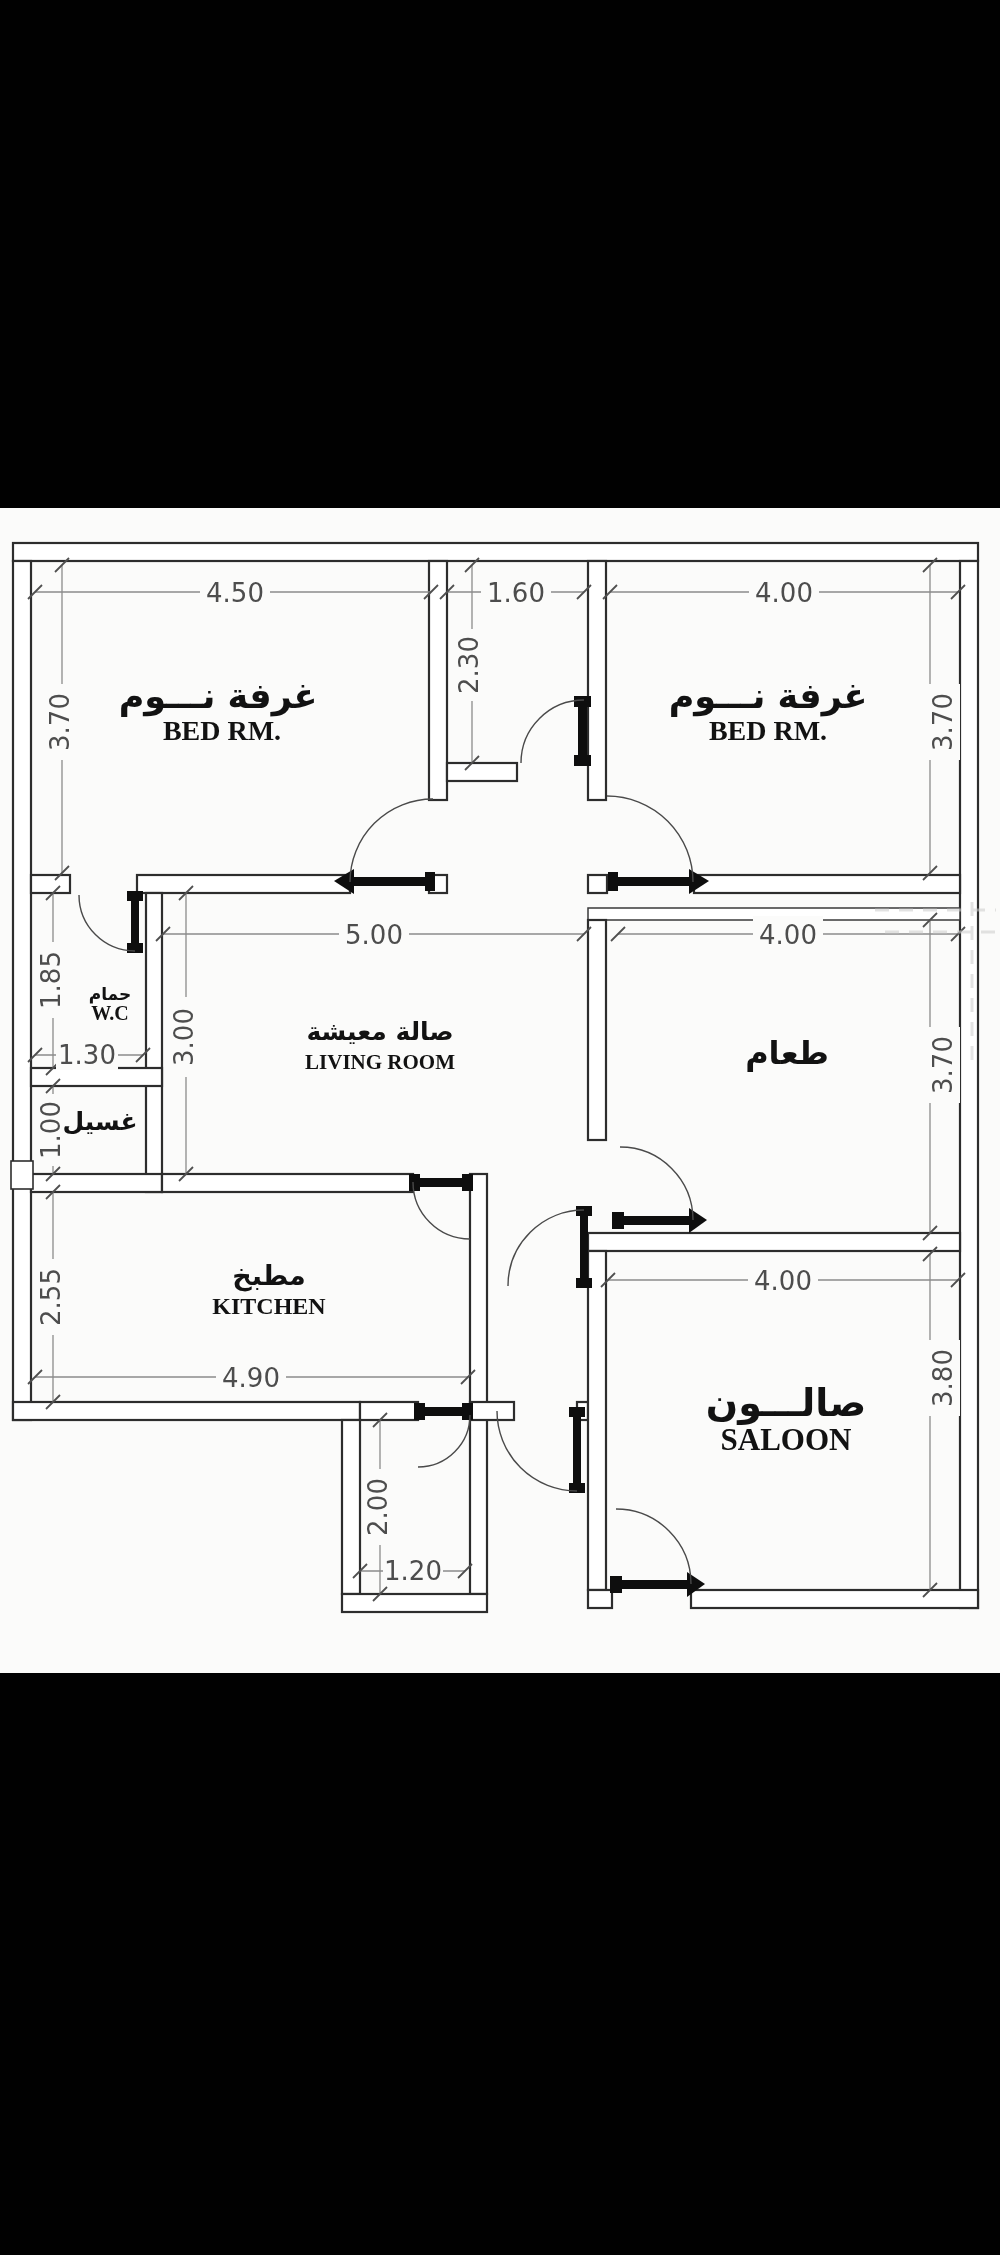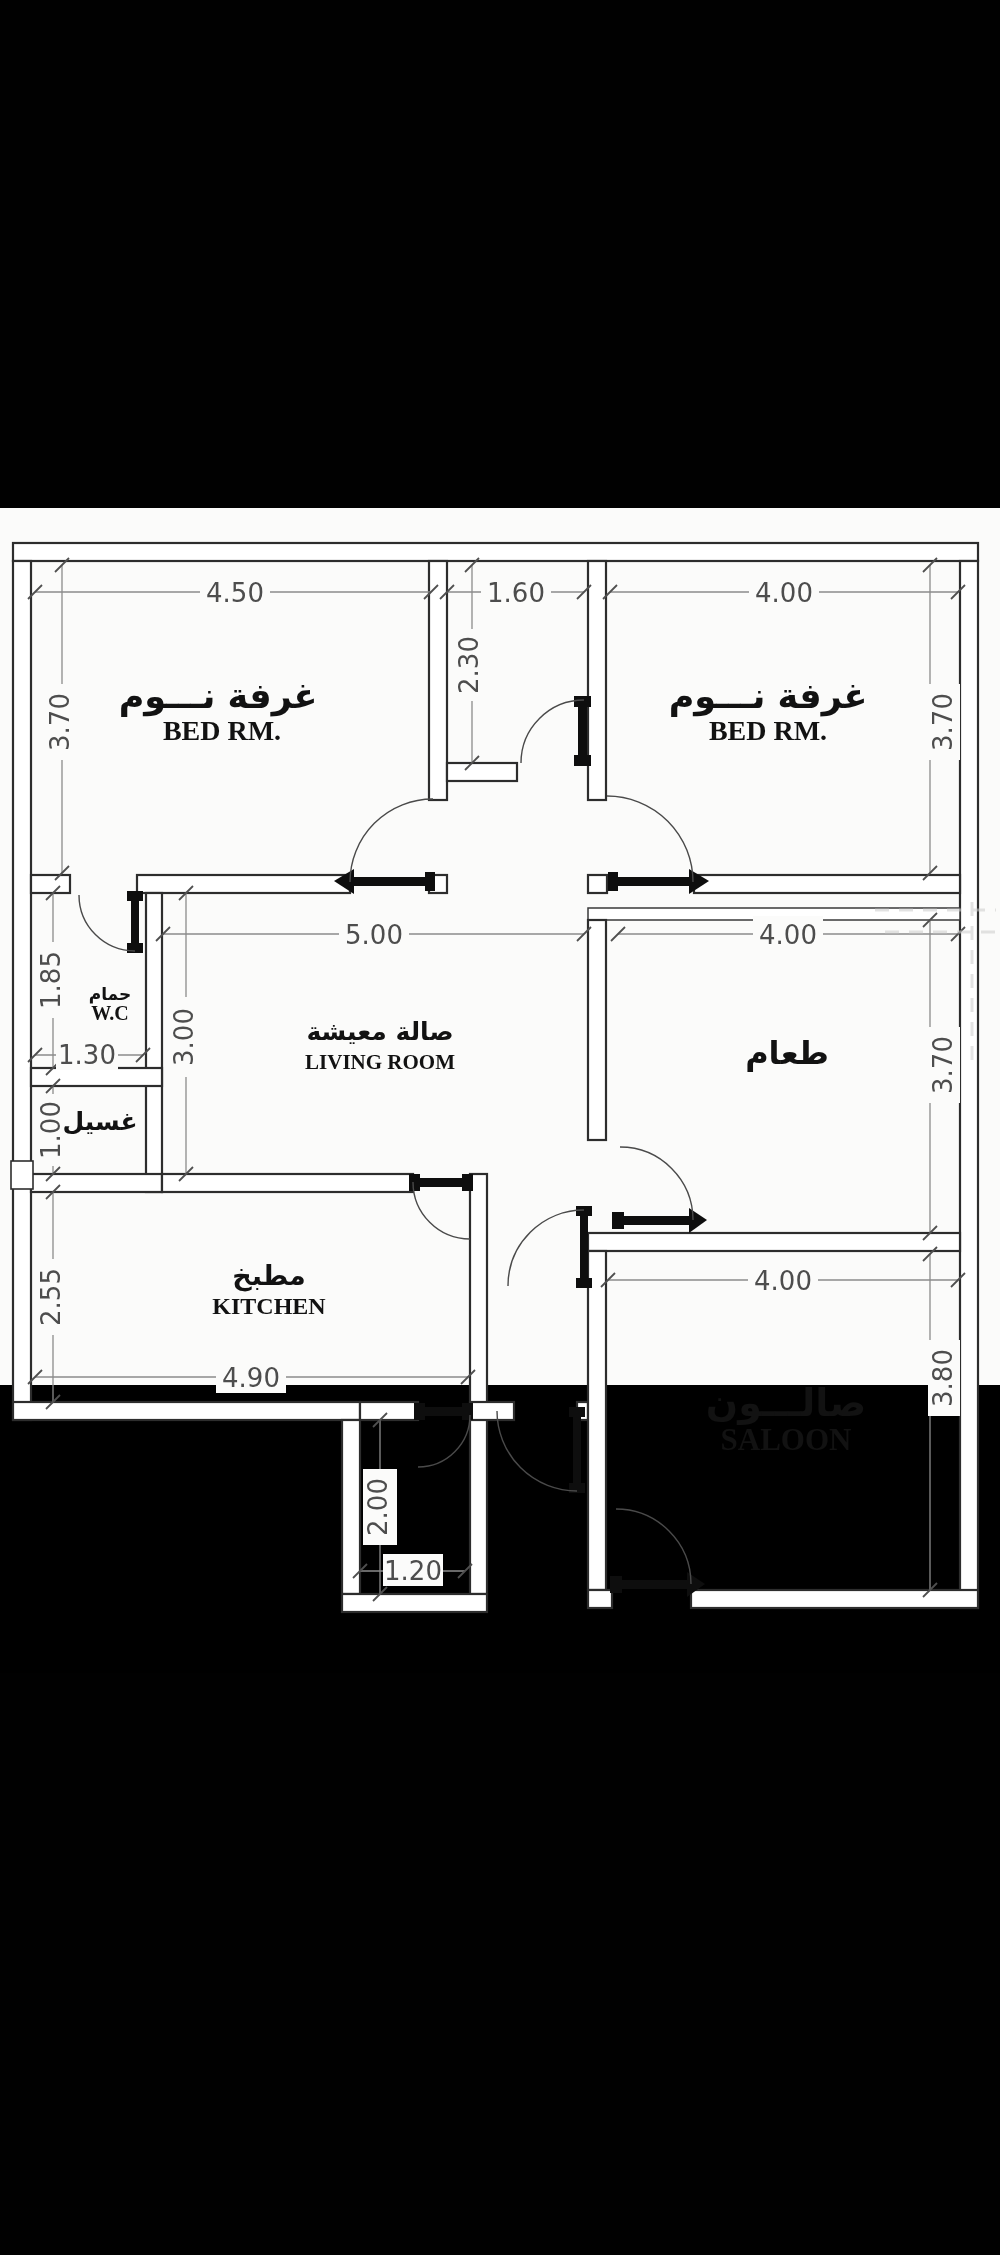--- a/index.html
+++ b/index.html
@@ -1,21 +1,21 @@
 <!DOCTYPE html>
 <html><head>
 <meta charset="utf-8">
 <style>
   html,body{margin:0;padding:0;background:#000;}
   .stage{position:relative;width:1000px;height:2255px;background:#000;overflow:hidden;
          font-family:"DejaVu Sans",sans-serif;}
   .letterbox{position:absolute;left:0;width:1000px;background:#010101;}
   .lb-top{top:0;height:508px;}
   .lb-bottom{top:1673px;height:582px;}
-  .plan-band{position:absolute;top:508px;left:0;width:1000px;height:877px;
+  .plan-band{position:absolute;top:508px;left:0;width:1000px;height:1165px;
              background:#fbfbfa;}
   svg{display:block;}
   .wall{fill:#ffffff;stroke:#2d2d2d;stroke-width:2.2;}
   .wall-thin{fill:#ffffff;stroke:#3a3a3a;stroke-width:1.5;}
   .leaf{fill:#0e0e0e;stroke:none;}
   .jamb{fill:#ffffff;stroke:#2d2d2d;stroke-width:1.6;}
   .arc{fill:none;stroke:#4a4a4a;stroke-width:1.4;}
   .dim{stroke:#8b8b8b;stroke-width:1.3;}
   .tick{stroke:#4f4f4f;stroke-width:1.8;}
   .dimbg{fill:#fbfbfa;}

